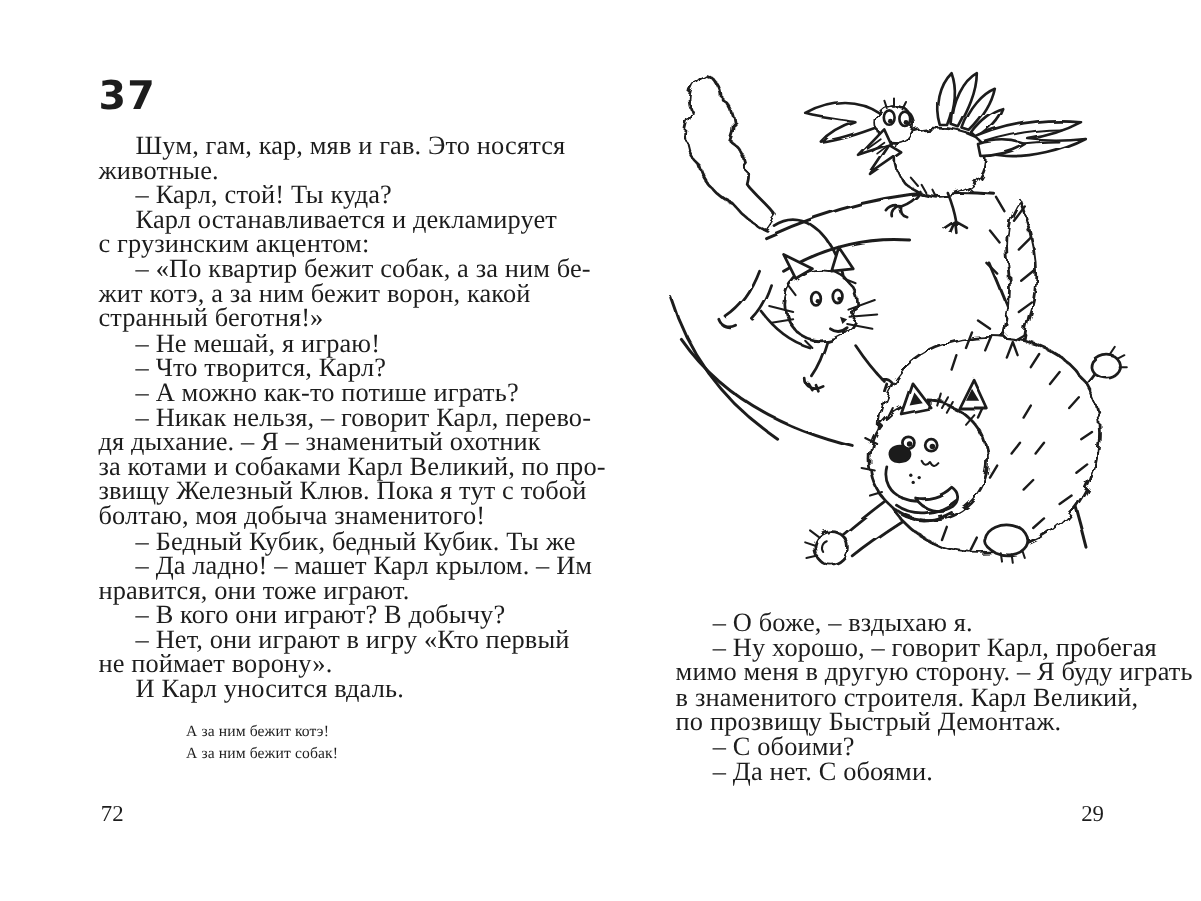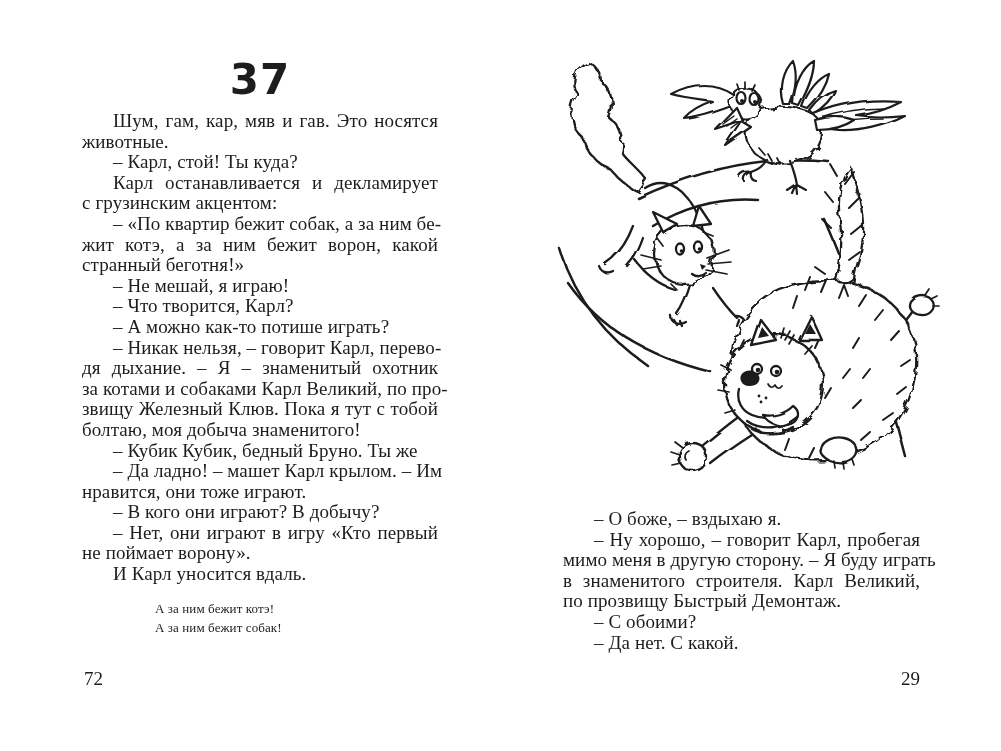--- a/index.html
+++ b/index.html
@@ -6,24 +6,24 @@
   body{
     width:1001px;height:751px;position:relative;overflow:hidden;
     background:#ffffff;
     font-family:"Liberation Serif", serif;
     color:#1d1d1d;
   }
   .page{position:absolute;}
   .page-left{left:82px;top:62px;width:356px;}
   .chapter{
     font-family:"DejaVu Sans", sans-serif;
-    font-weight:bold;font-size:42px;line-height:36px;letter-spacing:1px;
-    text-align:center;margin:0 0 13px 0;
-  }
-  .body-text{font-size:19px;line-height:20.6px;letter-spacing:0.1px;}
+    font-weight:bold;font-size:33px;line-height:36px;letter-spacing:1px;
+    margin:0 0 13px 0;
+  }
+  .body-text{font-size:22px;line-height:20.6px;letter-spacing:0.1px;}
   .para{margin:0;}
   .line{
     white-space:nowrap;
     text-align:justify;
     text-align-last:justify;
   }
   .para .line:first-child{text-indent:31px;}
   .para .line:last-child{text-align-last:left;}
   .verse{
     margin:14px 0 0 73px;
@@ -73,21 +73,21 @@
         <div class="line">– А можно как-то потише играть?</div>
       </div>
     <div class="para">
         <div class="line">– Никак нельзя, – говорит Карл, перево-</div>
         <div class="line">дя дыхание. – Я – знаменитый охотник</div>
         <div class="line">за котами и собаками Карл Великий, по про-</div>
         <div class="line">звищу Железный Клюв. Пока я тут с тобой</div>
         <div class="line">болтаю, моя добыча знаменитого!</div>
       </div>
     <div class="para">
-        <div class="line">– Кубик Кубик, бедный Бруно. Ты же</div>
+        <div class="line">– Бедный Кубик, бедный Кубик. Ты же</div>
       </div>
     <div class="para">
         <div class="line">– Да ладно! – машет Карл крылом. – Им</div>
         <div class="line">нравится, они тоже играют.</div>
       </div>
     <div class="para">
         <div class="line">– В кого они играют? В добычу?</div>
       </div>
     <div class="para">
         <div class="line">– Нет, они играют в игру «Кто первый</div>
@@ -204,16 +204,16 @@
   <div class="para">
       <div class="line">– Ну хорошо, – говорит Карл, пробегая</div>
       <div class="line">мимо меня в другую сторону. – Я буду играть</div>
       <div class="line">в  знаменитого  строителя.  Карл  Великий,</div>
       <div class="line">по прозвищу Быстрый Демонтаж.</div>
     </div>
   <div class="para">
       <div class="line">– С обоими?</div>
     </div>
   <div class="para">
-      <div class="line">– Да нет. С какой.</div>
+      <div class="line">– Да нет. С обоями.</div>
     </div>
 </section>
 <div class="pagenum pagenum-right">29</div>
 
 </body></html>

